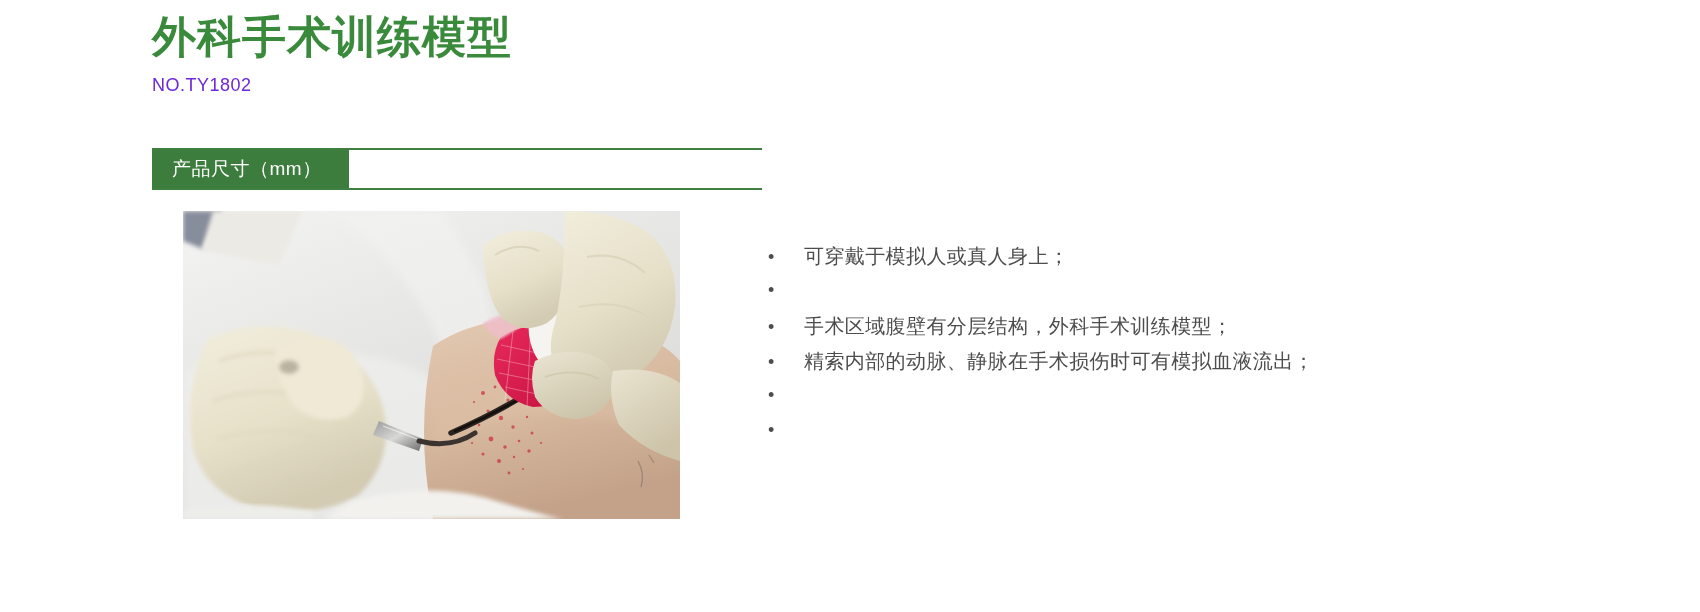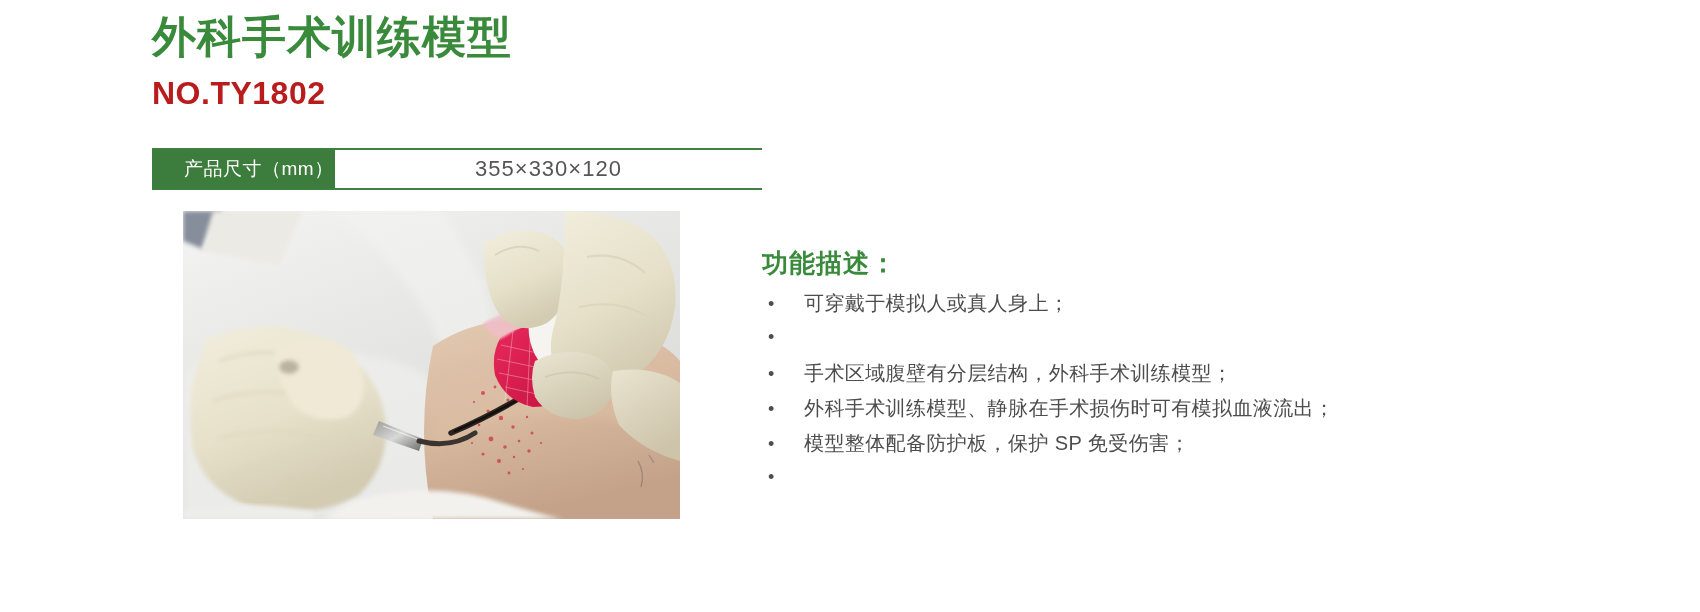--- a/index.html
+++ b/index.html
@@ -33,23 +33,23 @@
   .product-title {
     font-size: 44px;
     font-weight: bold;
     color: #3a8a3c;
     letter-spacing: 1px;
     line-height: 1.15;
     margin: 0;
     white-space: nowrap;
   }
   .product-code {
-    font-size: 32px;
-    font-weight: bold;
-    color: #b91c1c;
+    font-size: 18px;
+    font-weight: normal;
+    color: #6d28d9;
     letter-spacing: 0.5px;
     margin: 12px 0 0 0;
     white-space: nowrap;
   }
 
   
   .spec-table {
     position: absolute;
     left: 152px;
     top: 148px;
@@ -59,27 +59,27 @@
     width: 100%;
     height: 2px;
     background: #3f7f3f;
   }
   .spec-row {
     display: flex;
     align-items: stretch;
     height: 38px;
   }
   .spec-label {
-    width: 183px;
+    width: 197px;
     background: #3c7c3c;
     color: #ffffff;
     font-size: 19px;
     display: flex;
     align-items: center;
-    padding-left: 32px;
+    padding-left: 20px;
     box-sizing: border-box;
     letter-spacing: 0.5px;
     white-space: nowrap;
   }
   .spec-value {
     flex: 1;
     display: flex;
     align-items: center;
     justify-content: center;
     font-size: 22px;
@@ -159,21 +159,20 @@
 
   <div class="header">
     <h1 class="product-title">外科手术训练模型</h1>
     <div class="product-code">NO.TY1802</div>
   </div>
 
   <div class="spec-table">
     <div class="spec-rule-top"></div>
     <div class="spec-row">
       <div class="spec-label">产品尺寸（mm）</div>
-      <div class="spec-value">355×330×120</div>
     </div>
     <div class="spec-rule-bottom"></div>
   </div>
 
   <div class="photo-frame">
     <svg class="photo-svg" viewBox="0 0 497 308" preserveAspectRatio="xMidYMid slice">
       <defs>
         <linearGradient id="drape" x1="0" y1="0" x2="0.6" y2="1">
           <stop offset="0%" stop-color="#f4f4f2"></stop>
           <stop offset="45%" stop-color="#e7e7e6"></stop>
@@ -291,40 +290,38 @@
       <path d="M196 210 L240 228 L236 240 L190 224 Z" fill="url(#blade)"></path>
       <path d="M236 230 Q268 238 292 222" stroke="#3b3330" stroke-width="5" fill="none" stroke-linecap="round"></path>
       <path d="M200 215 L234 228" stroke="#ffffff" stroke-width="1.1" opacity="0.6"></path>
 
       <path d="M170 290 Q250 268 320 292 Q360 304 380 308 L140 308 Z" fill="#f2f1ee" filter="url(#blur2)"></path>
       <path d="M0 300 Q60 288 130 300 L130 308 L0 308 Z" fill="#ededea" filter="url(#blur2)"></path>
     </svg>
   </div>
 
   <div class="features">
-    <div class="features-heading">功能描述：</div>
     <ul class="feature-list">
       <li class="feature-item">
         <span class="feature-bullet">•</span>
         <span class="feature-text">可穿戴于模拟人或真人身上；</span>
       </li>
       <li class="feature-item">
         <span class="feature-bullet">•</span>
       </li>
       <li class="feature-item">
         <span class="feature-bullet">•</span>
         <span class="feature-text">手术区域腹壁有分层结构，外科手术训练模型；</span>
       </li>
       <li class="feature-item">
         <span class="feature-bullet">•</span>
-        <span class="feature-text">外科手术训练模型、静脉在手术损伤时可有模拟血液流出；</span>
-      </li>
-      <li class="feature-item">
-        <span class="feature-bullet">•</span>
-        <span class="feature-text">模型整体配备防护板，保护 SP 免受伤害；</span>
+        <span class="feature-text">精索内部的动脉、静脉在手术损伤时可有模拟血液流出；</span>
+      </li>
+      <li class="feature-item">
+        <span class="feature-bullet">•</span>
       </li>
       <li class="feature-item">
         <span class="feature-bullet">•</span>
       </li>
     </ul>
   </div>
 
 </div>
 
 </body></html>

